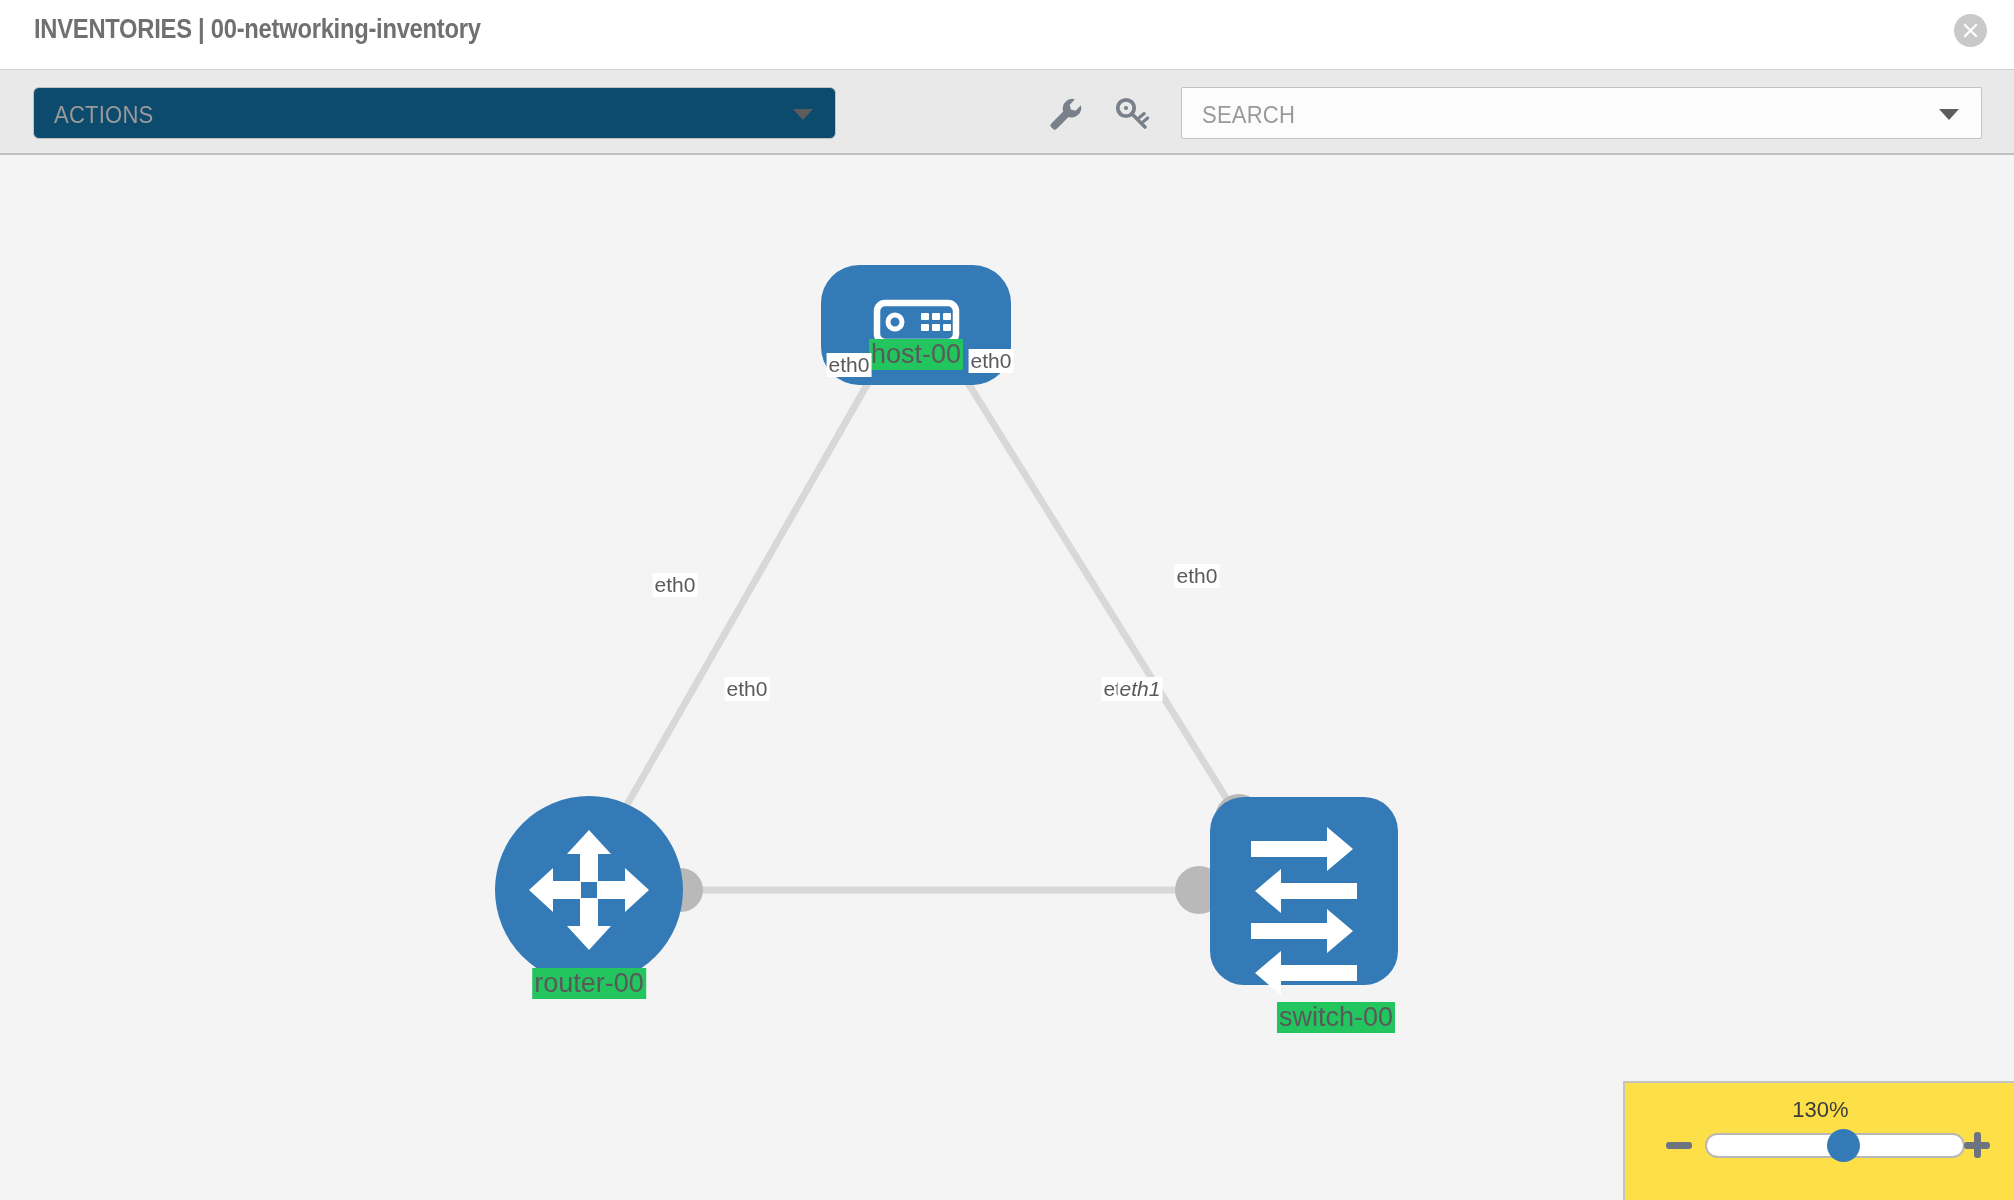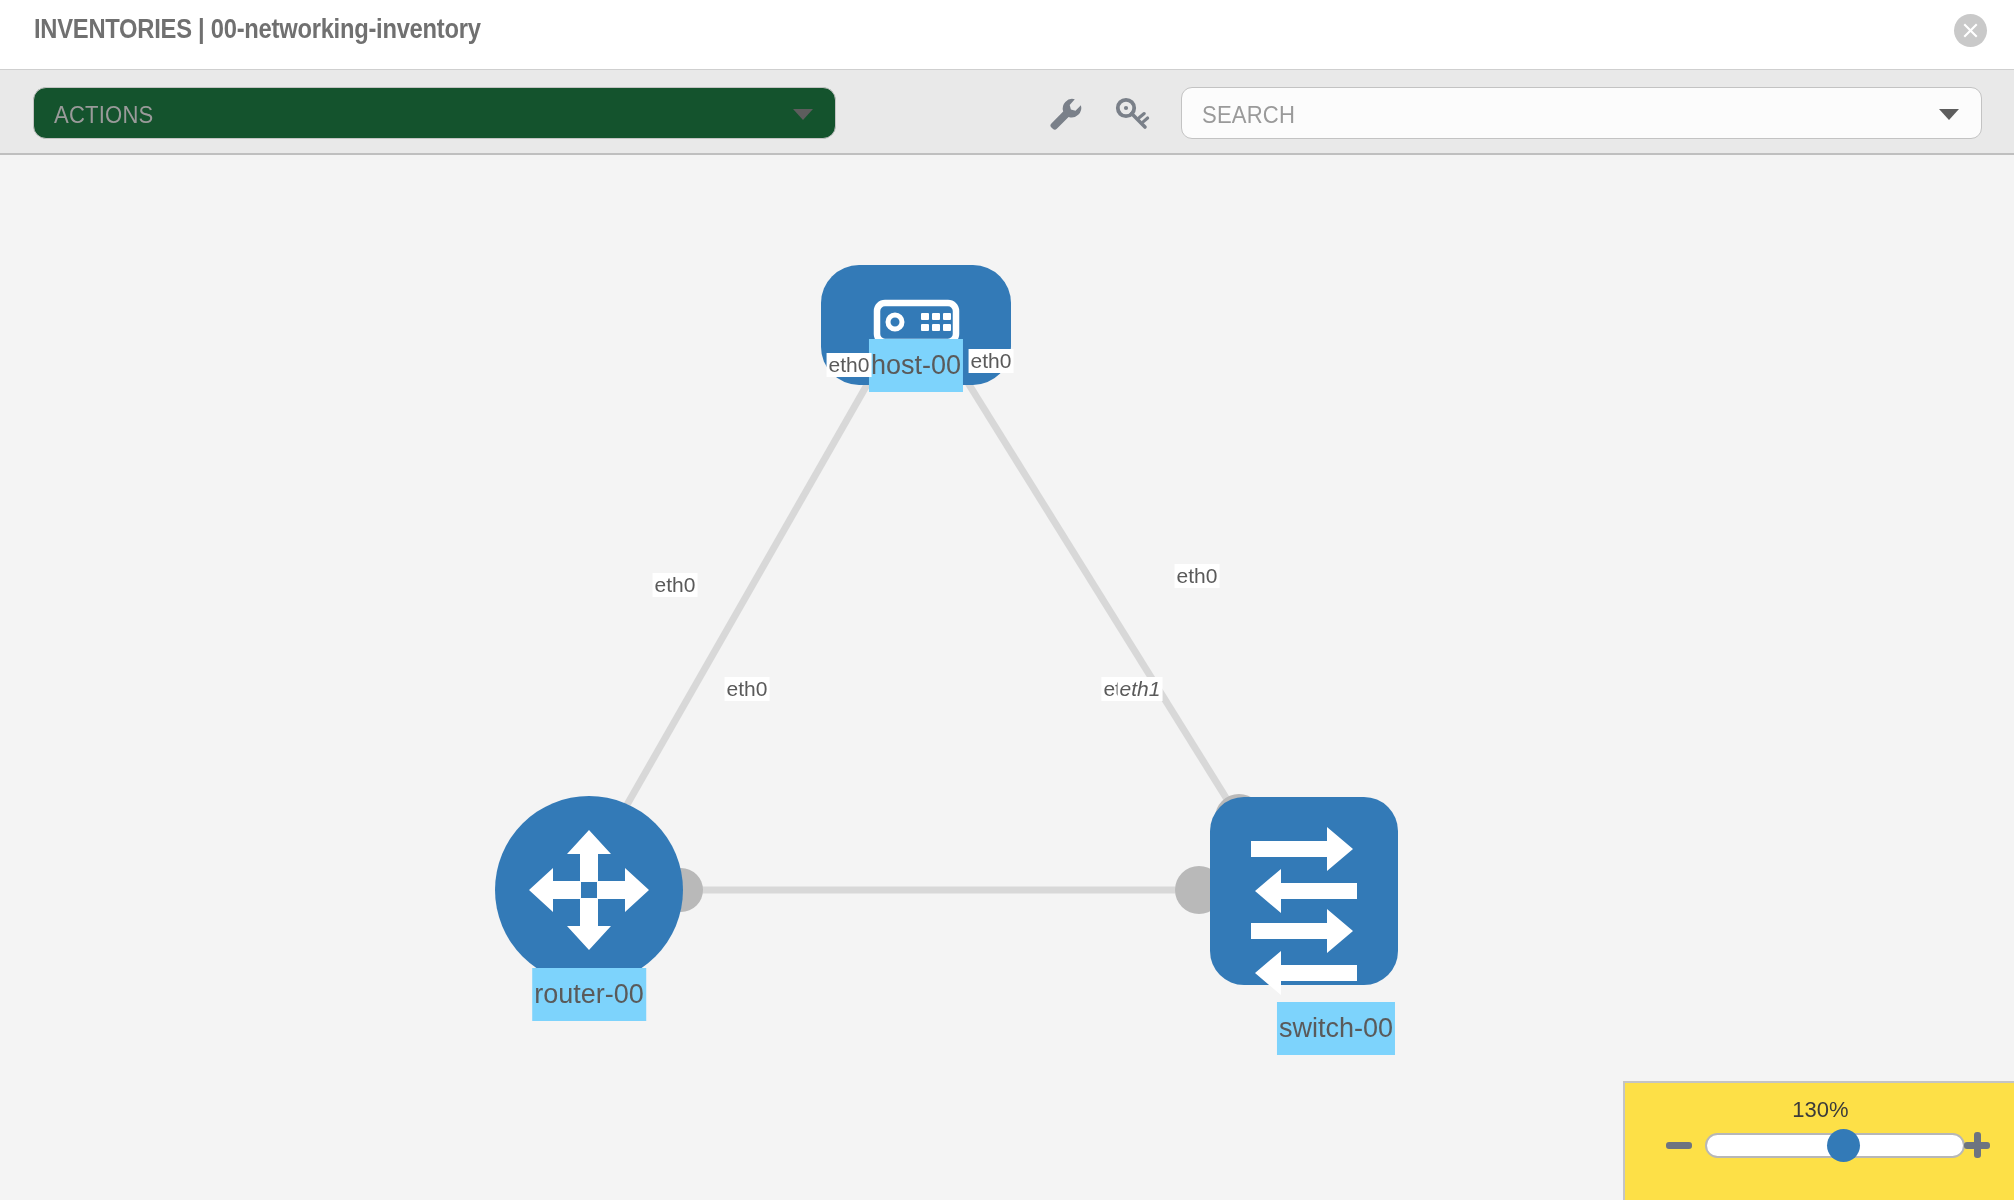--- a/index.html
+++ b/index.html
@@ -35,22 +35,22 @@
   
   .toolbar {
     position: absolute; left: 0; top: 69px; width: 2014px; height: 86px;
     background: #e9e9e9;
     border-top: 1px solid #cfcfcf;
     border-bottom: 2px solid #bfbfbf;
   }
   .actions-select {
     position: absolute; left: 33px; top: 17px;
     width: 803px; height: 52px;
-    background: #14532d;
-    border: 1px solid #c3c3c3; border-radius: 13px;
+    background: #0c4a6e;
+    border: 1px solid #c3c3c3; border-radius: 6px;
     cursor: pointer;
   }
   .actions-label {
     position: absolute; left: 20px; top: 13px;
     font-size: 24px; color: #9a9a9a; letter-spacing: 0.2px;
     transform: scaleX(0.92); transform-origin: left center;
   }
   .caret {
     position: absolute; right: 22px; top: 21px;
     width: 0; height: 0;
@@ -61,40 +61,40 @@
   .tool-icon {
     position: absolute; top: 24px; width: 38px; height: 38px; cursor: pointer;
   }
   #wrench-btn { left: 1046px; }
   #key-btn    { left: 1113px; }
 
   .search-select {
     position: absolute; left: 1181px; top: 17px;
     width: 801px; height: 52px;
     background: #fcfcfc;
-    border: 1px solid #c3c3c3; border-radius: 11px;
+    border: 1px solid #c3c3c3; border-radius: 2px;
     cursor: text;
   }
   .search-label {
     position: absolute; left: 20px; top: 13px;
     font-size: 24px; color: #9a9a9a; letter-spacing: 0.2px;
     transform: scaleX(0.92); transform-origin: left center;
   }
 
   
   .canvas {
     position: absolute; left: 0; top: 157px; width: 2014px; height: 1043px;
     background: #f4f4f4; overflow: hidden;
   }
   .canvas svg { position: absolute; left: 0; top: 0; }
 
   
   .node-label {
     position: absolute; font-size: 27px; color: #5a5a5a;
-    background: #7dd3fc; padding: 11px 2px; white-space: nowrap;
+    background: #22c55e; padding: 0 2px; white-space: nowrap;
     transform: translateX(-50%);
   }
   .edge-label {
     position: absolute; font-size: 21px; color: #5a5a5a;
     background: #ffffff; padding: 0 2px; white-space: nowrap;
     transform: translateX(-50%);
   }
 
   
   .zoom-panel {

